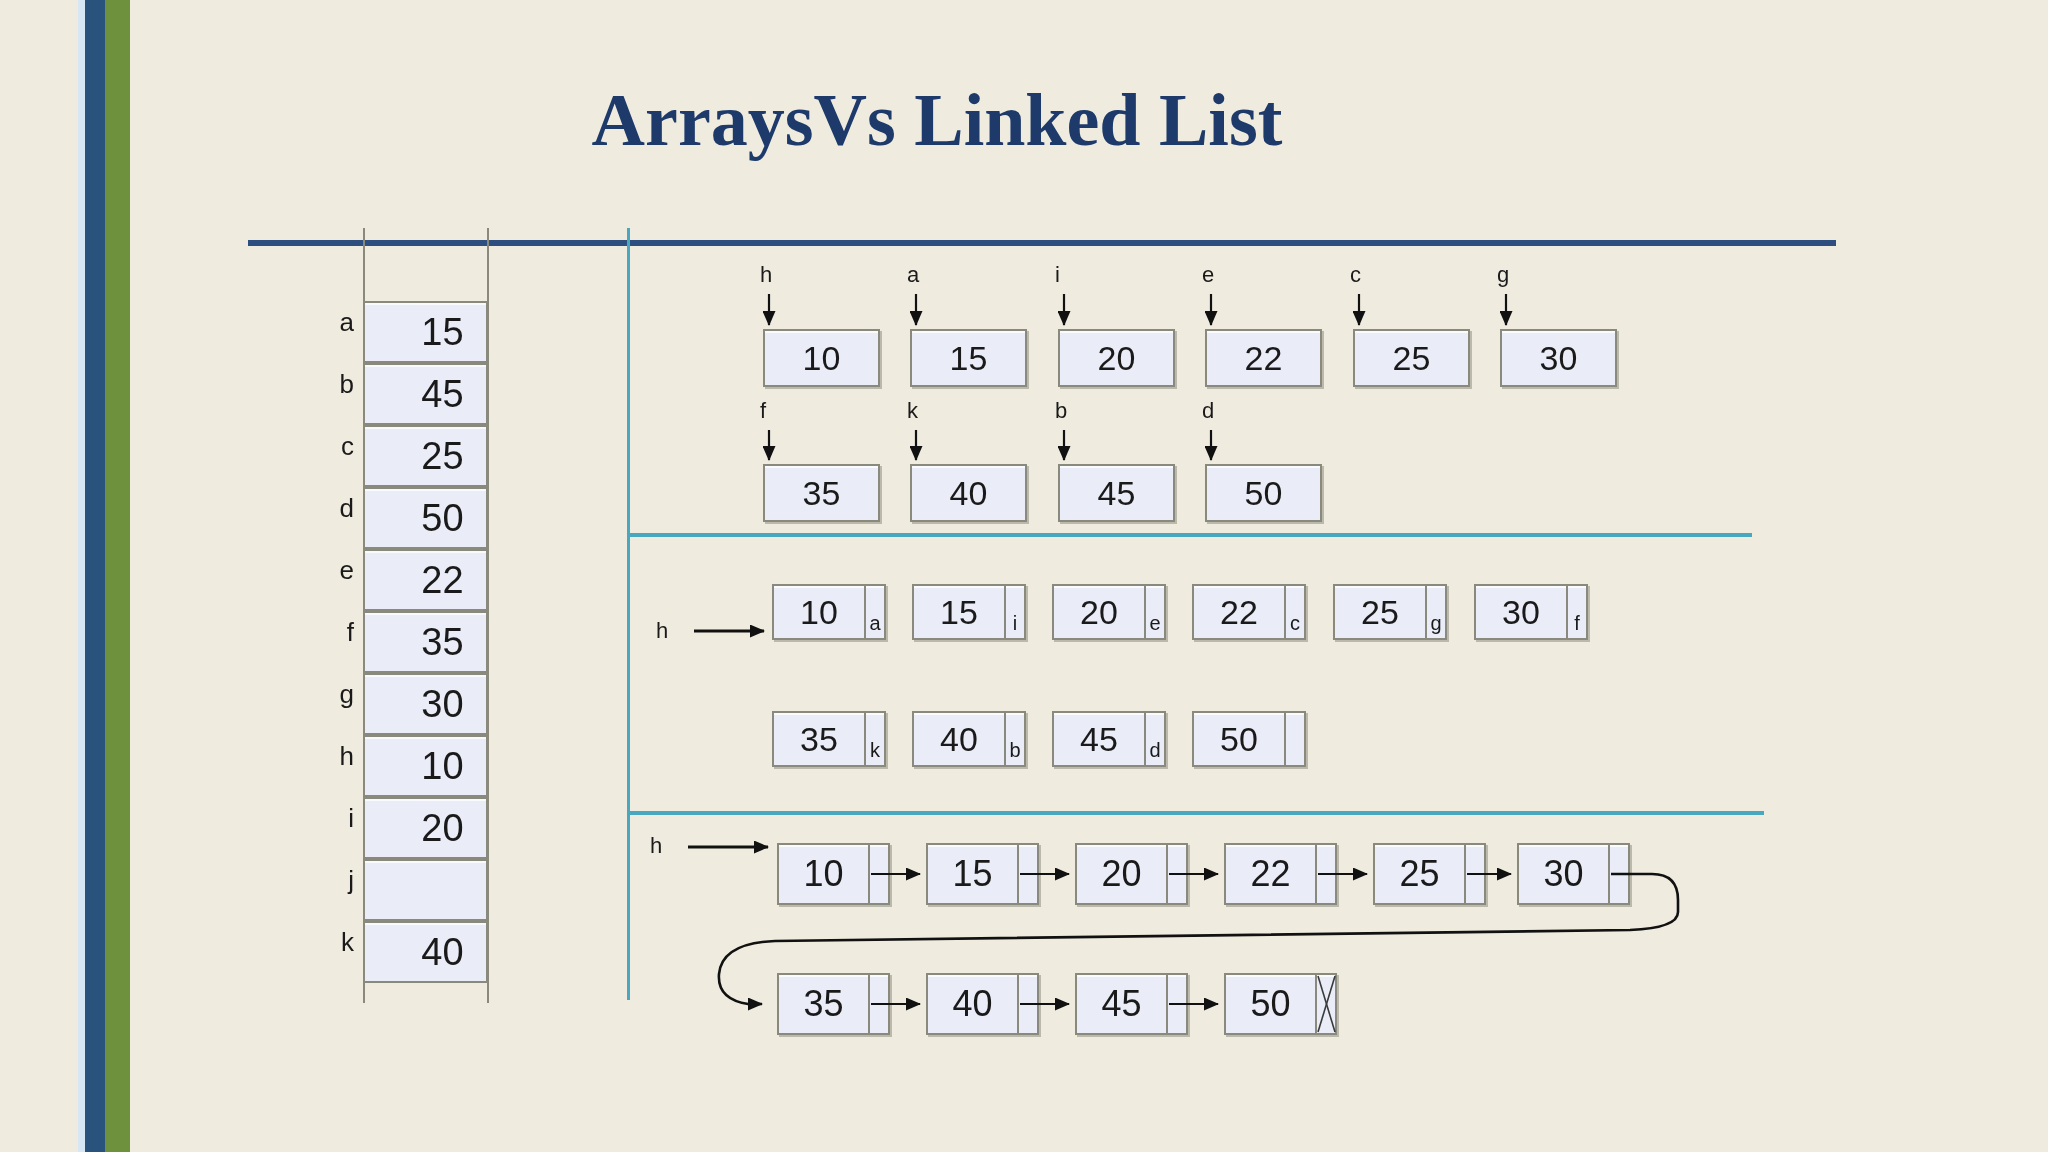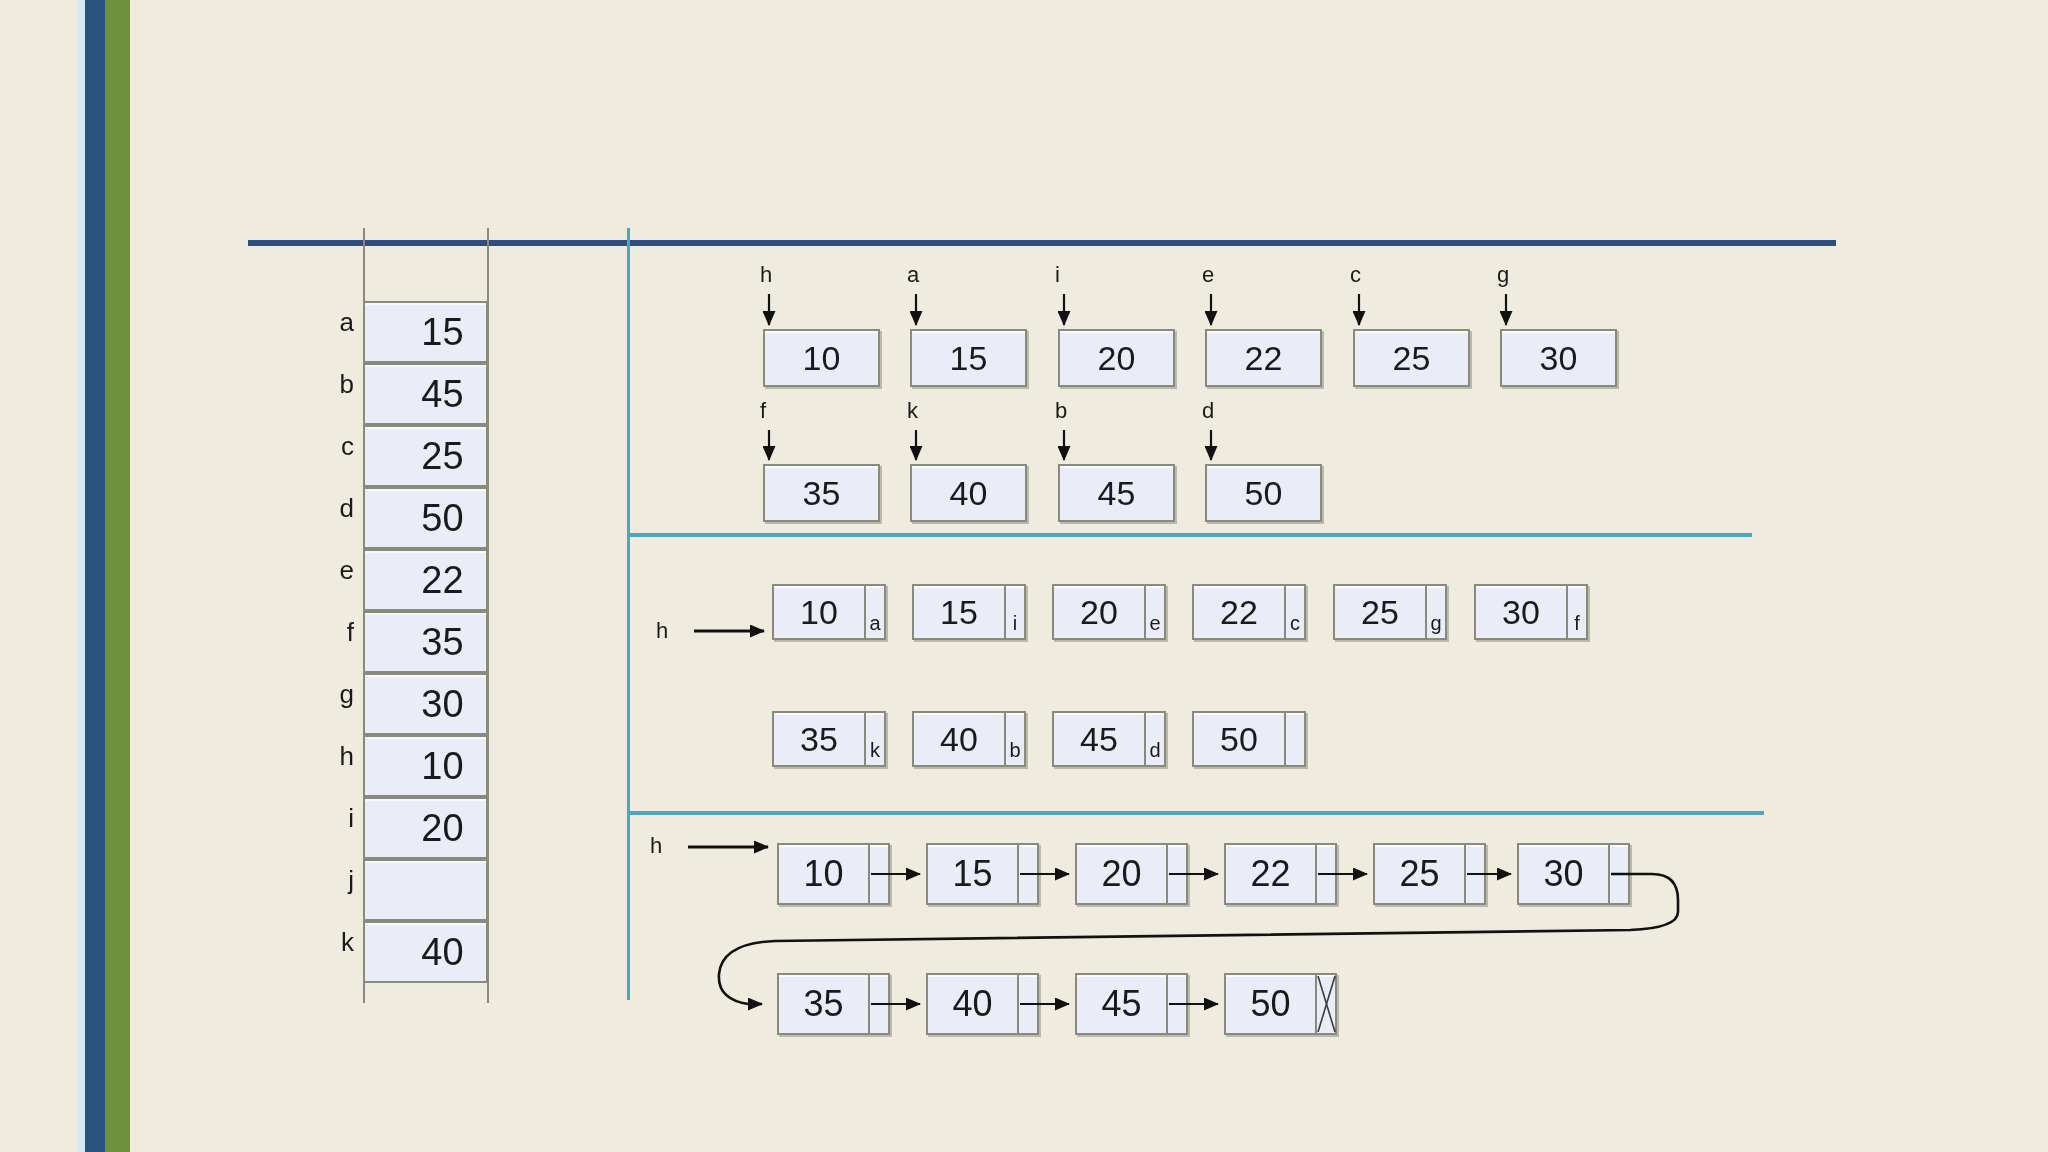--- a/index.html
+++ b/index.html
@@ -38,20 +38,21 @@
 </style>
 </head>
 <body>
 
 <div id="slide">
 
   <div class="bar" style="left:78px;width:7px;background:#d8e7f6;"></div>
   <div class="bar" style="left:85px;width:20px;background:#29527d;"></div>
   <div class="bar" style="left:105px;width:25px;background:#6d913c;"></div>
 
+  <div id="title">ArraysVs Linked List</div>
 
   <div class="navy-rule" style="left:248px;top:240px;width:1588px;height:6px;"></div>
 
   <div class="grayline" style="left:363px;top:228px;width:2px;height:775px;"></div>
   <div class="grayline" style="left:487px;top:228px;width:2px;height:775px;"></div>
 
   <div class="teal" style="left:627px;top:228px;width:3px;height:772px;"></div>
   <div class="teal" style="left:628px;top:533px;width:1124px;height:4px;"></div>
   <div class="teal" style="left:628px;top:811px;width:1136px;height:4px;"></div>
 

